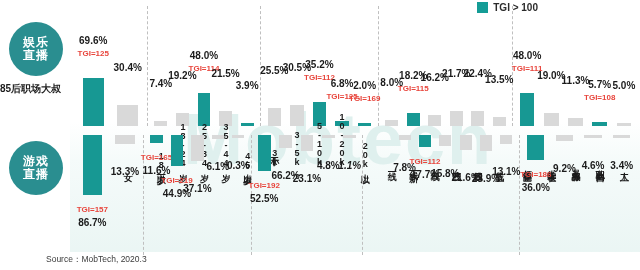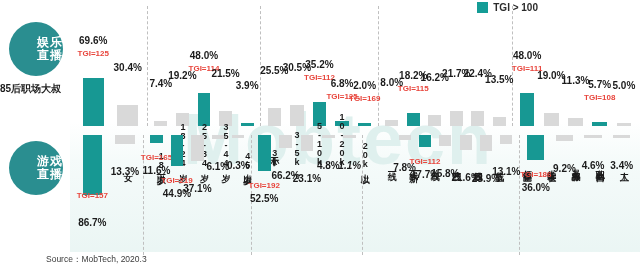--- a/index.html
+++ b/index.html
@@ -21,21 +21,21 @@
   .legend{position:absolute;right:8px;top:2px;display:flex;align-items:center;gap:5px;}
   .legend .sw{width:11px;height:11px;background:#149c96;display:block;}
   .legend .lt{font-size:10px;font-weight:700;color:#2b2b2b;}
 
   .row{position:absolute;left:0;width:640px;height:120px;}
   .row.r1{top:6px;}
   .row.r2{top:135px;}
 
   .badge{position:absolute;left:9px;width:54px;height:54px;border-radius:50%;
          background:#2a8e90;color:#fff;display:flex;flex-direction:column;
-         align-items:flex-end;justify-content:center;line-height:1.05;
+         align-items:center;justify-content:center;line-height:1.05;
          font-size:12px;font-weight:700;letter-spacing:1px;}
   .r1 .badge{top:16px;}
   .r2 .badge{top:6px;}
   .badge-sub{position:absolute;left:0;width:74px;text-align:left;
              font-size:10px;font-weight:700;color:#1b1b1b;}
   .r1 .badge-sub{top:76px;}
   .r2 .badge-sub{top:64px;}
 
   .groups{position:absolute;left:74px;top:0;width:564px;height:120px;display:flex;}
   .group{position:relative;height:120px;display:flex;align-items:flex-end;
@@ -228,21 +228,21 @@
   <div class="row r2">
     <div class="badge">
       <span>游戏</span>
       <span>直播</span>
     </div>
     <div class="groups">
         <div class="group g-gender" style="align-items: flex-start;">
           <div class="bar-wrap">
             <div class="bar hi" style="height: 60px;"></div>
             <div class="val" style="top: 82px;">86.7%</div>
-            <div class="tgi" style="top: 56px;">TGI=157</div>
+            <div class="tgi" style="top: 70px;">TGI=157</div>
           </div>
           <div class="bar-wrap">
             <div class="bar" style="height: 9px;"></div>
             <div class="val" style="top: 31px;">13.3%</div>
           </div>
         </div>
         <div class="group g-age" style="align-items: flex-start;">
           <div class="bar-wrap">
             <div class="bar hi" style="height: 8px;"></div>
             <div class="val" style="top: 30px;">11.6%</div>

